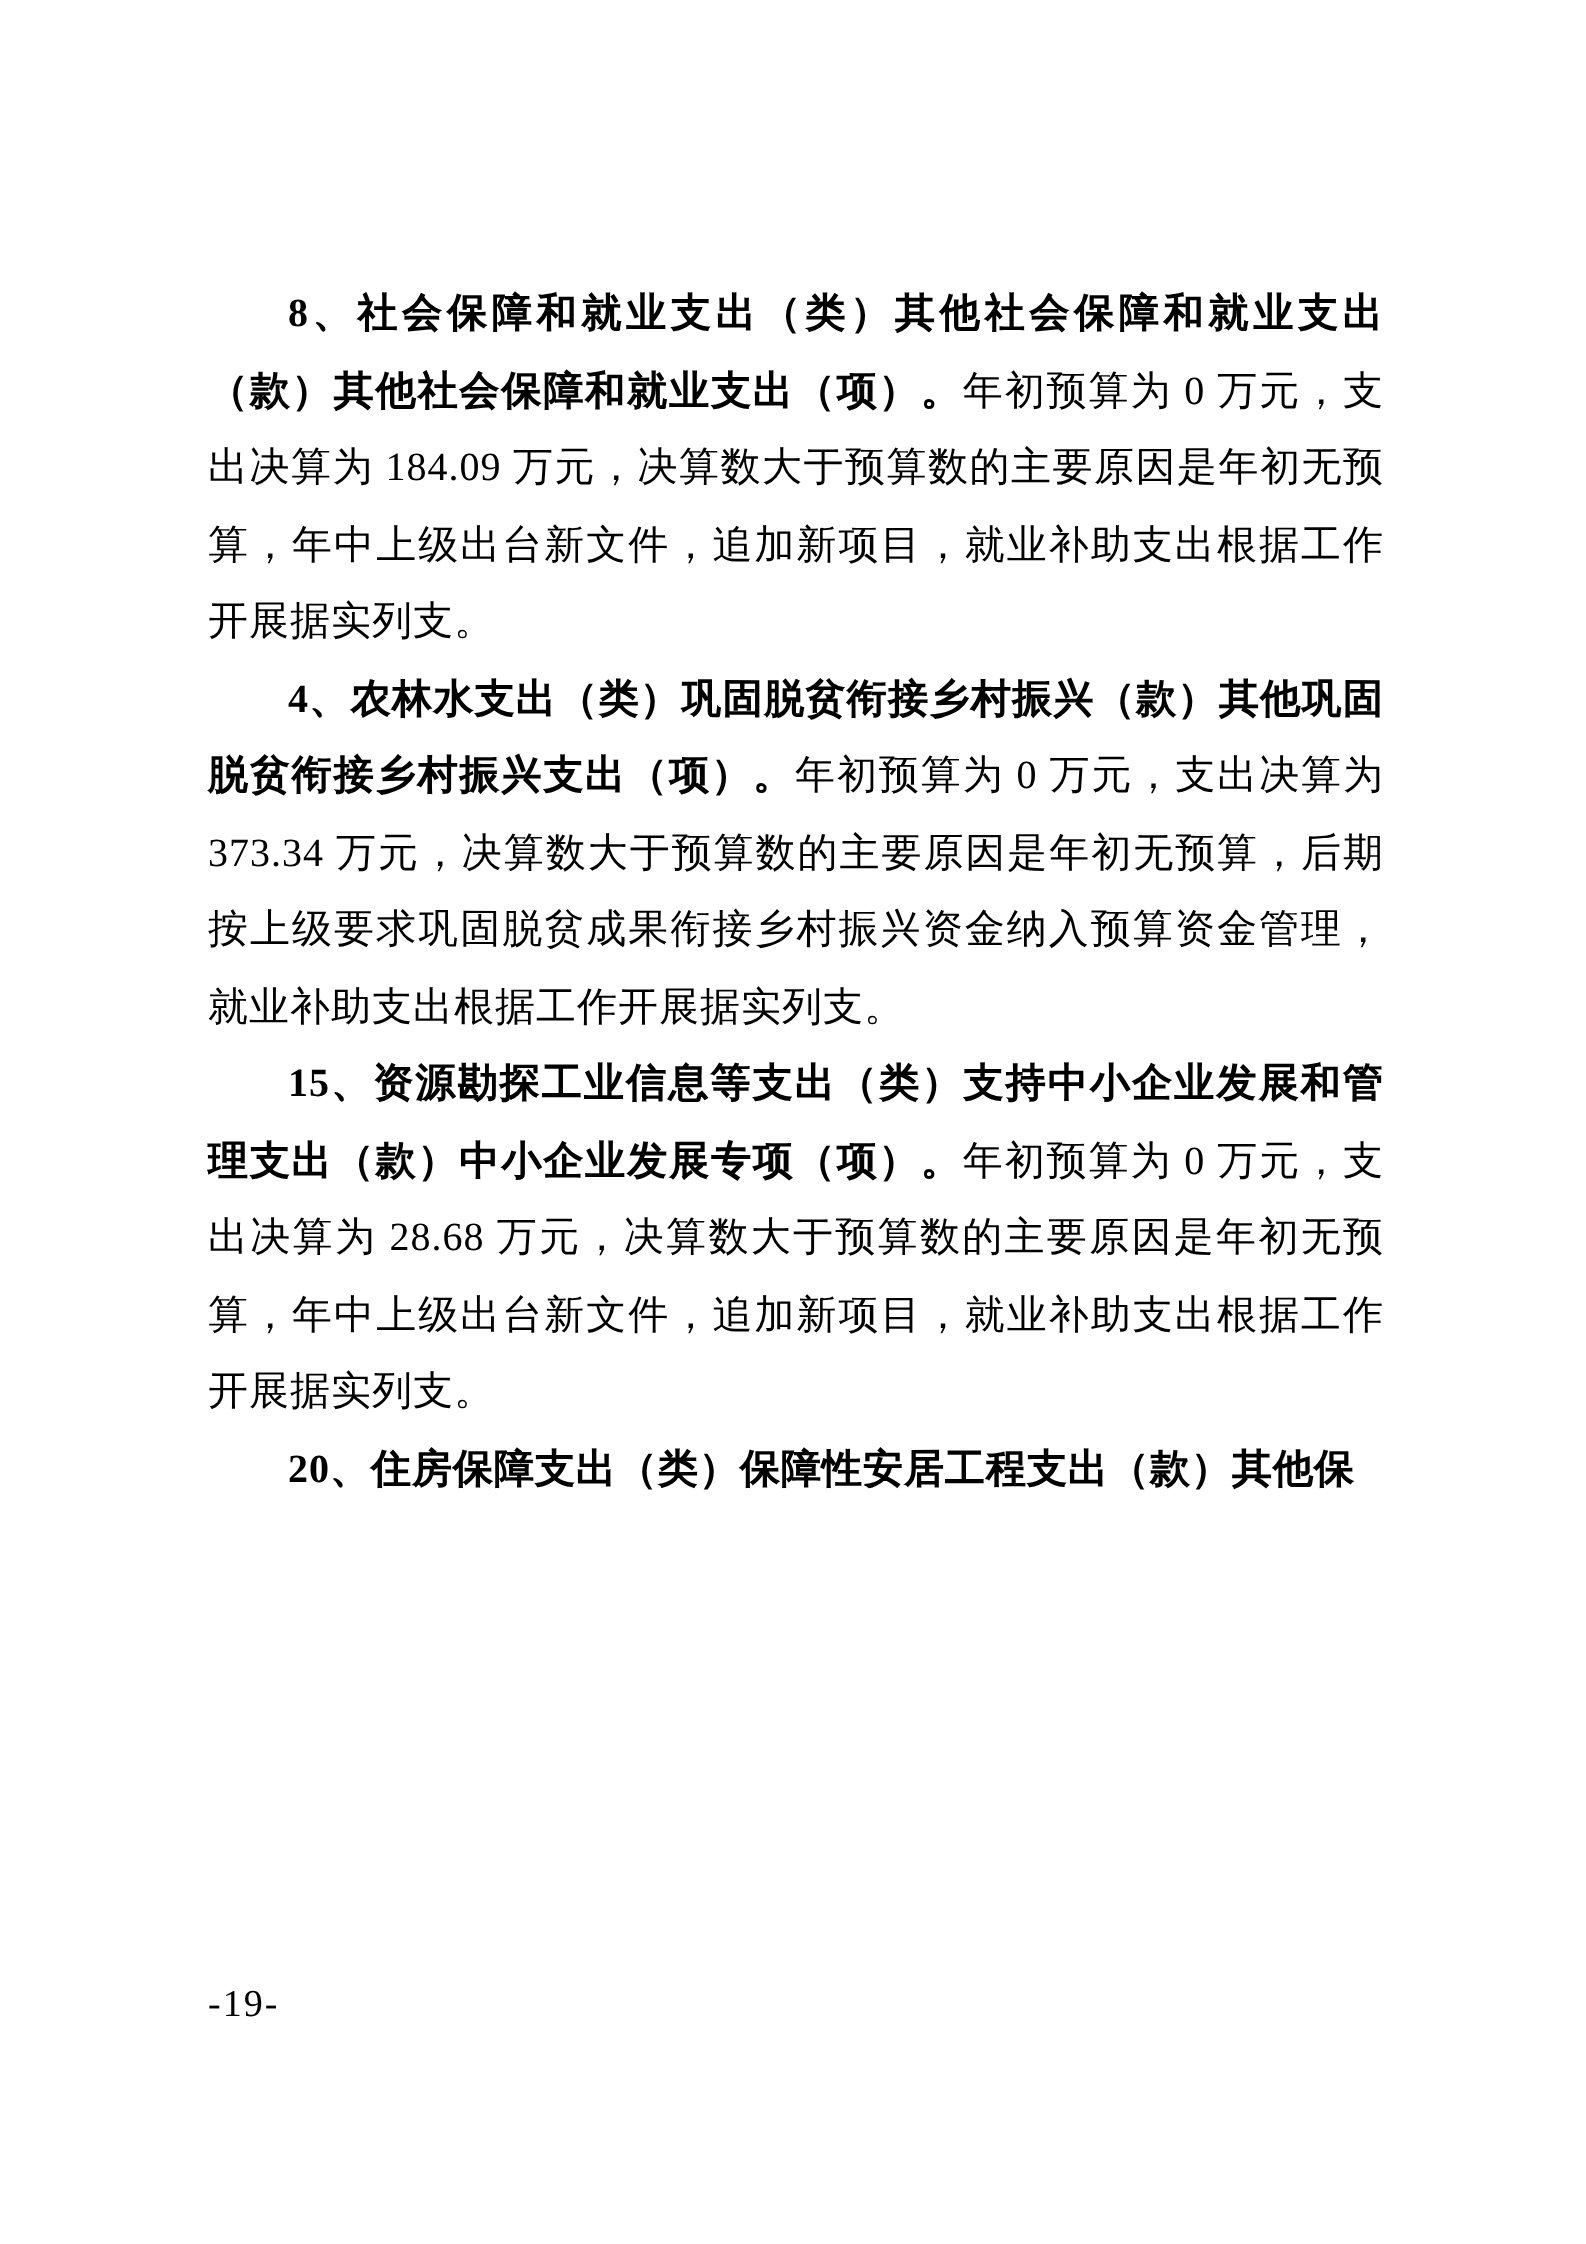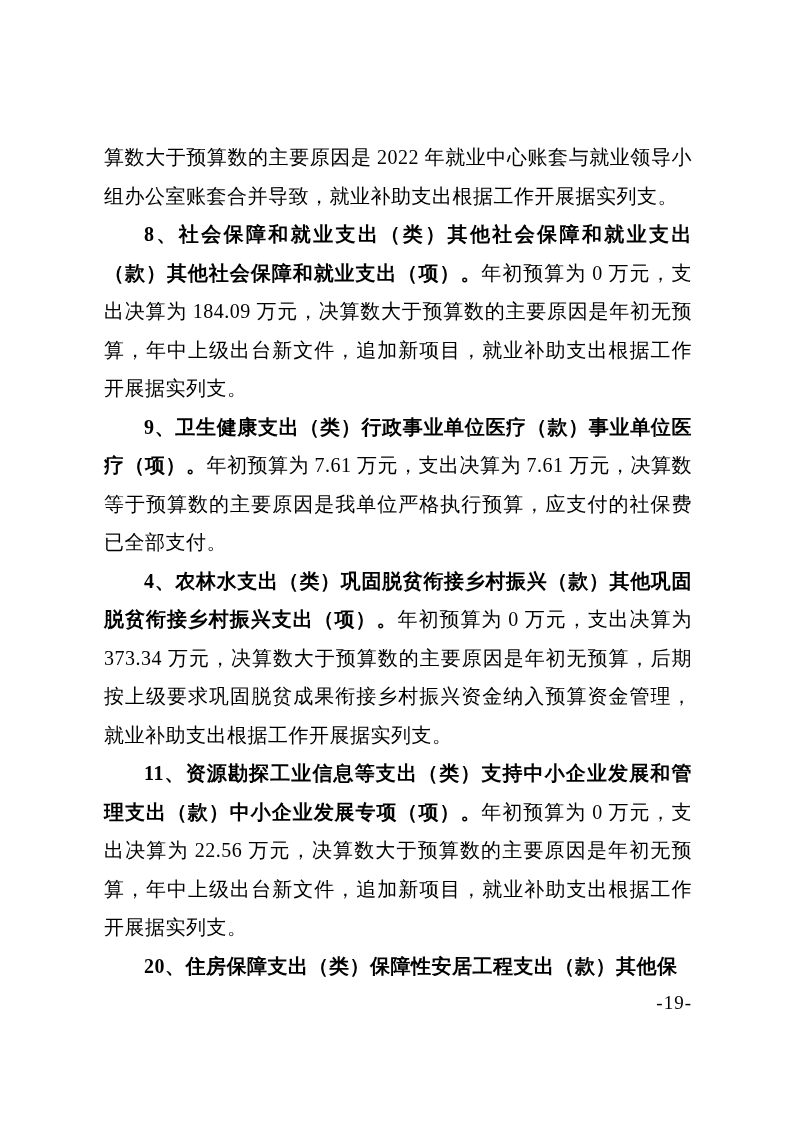--- a/index.html
+++ b/index.html
@@ -34,32 +34,29 @@
     text-indent: 2em;
   }
   .seg-bold {
     font-weight: bold;
   }
   .page-number {
     position: absolute;
     left: 104px;
     top: 992px;
     width: 588px;
-    text-align: right;
     font-size: 19px;
     letter-spacing: 1px;
     font-family: "Liberation Serif", serif;
   }
 </style>
 </head>
 <body>
 
 <div class="page">
   <div class="content" id="paragraphs-container">
-      <p class="para"><span class="seg-regular">算数大于预算数的主要原因是 2022 年就业中心账套与就业领导小组办公室账套合并导致，就业补助支出根据工作开展据实列支。</span></p>
       <p class="para indent"><span class="seg-bold">8、社会保障和就业支出（类）其他社会保障和就业支出（款）其他社会保障和就业支出（项）。</span><span class="seg-regular">年初预算为 0 万元，支出决算为 184.09 万元，决算数大于预算数的主要原因是年初无预算，年中上级出台新文件，追加新项目，就业补助支出根据工作开展据实列支。</span></p>
-      <p class="para indent"><span class="seg-bold">9、卫生健康支出（类）行政事业单位医疗（款）事业单位医疗（项）。</span><span class="seg-regular">年初预算为 7.61 万元，支出决算为 7.61 万元，决算数等于预算数的主要原因是我单位严格执行预算，应支付的社保费已全部支付。</span></p>
       <p class="para indent"><span class="seg-bold">4、农林水支出（类）巩固脱贫衔接乡村振兴（款）其他巩固脱贫衔接乡村振兴支出（项）。</span><span class="seg-regular">年初预算为 0 万元，支出决算为 373.34 万元，决算数大于预算数的主要原因是年初无预算，后期按上级要求巩固脱贫成果衔接乡村振兴资金纳入预算资金管理，就业补助支出根据工作开展据实列支。</span></p>
-      <p class="para indent"><span class="seg-bold">11、资源勘探工业信息等支出（类）支持中小企业发展和管理支出（款）中小企业发展专项（项）。</span><span class="seg-regular">年初预算为 0 万元，支出决算为 22.56 万元，决算数大于预算数的主要原因是年初无预算，年中上级出台新文件，追加新项目，就业补助支出根据工作开展据实列支。</span></p>
+      <p class="para indent"><span class="seg-bold">15、资源勘探工业信息等支出（类）支持中小企业发展和管理支出（款）中小企业发展专项（项）。</span><span class="seg-regular">年初预算为 0 万元，支出决算为 28.68 万元，决算数大于预算数的主要原因是年初无预算，年中上级出台新文件，追加新项目，就业补助支出根据工作开展据实列支。</span></p>
       <p class="para indent"><span class="seg-bold">20、住房保障支出（类）保障性安居工程支出（款）其他保</span></p>
     </div>
   <div class="page-number">-19-</div>
 </div>
 
 </body></html>

